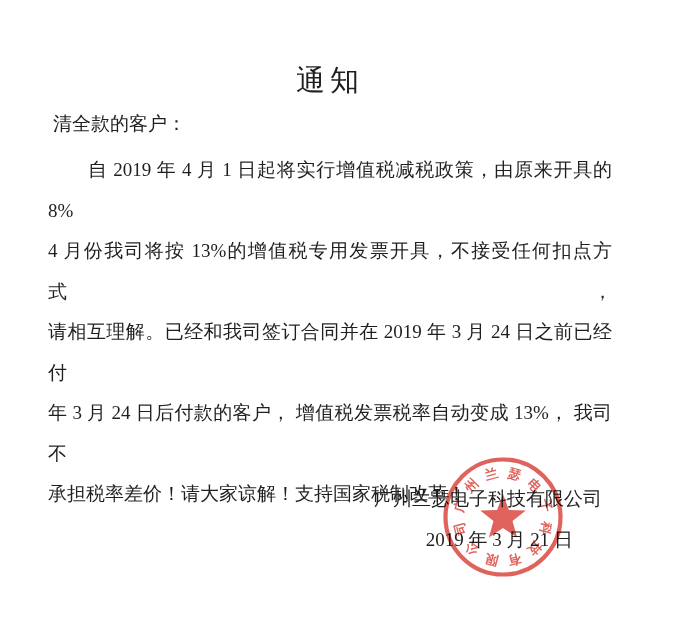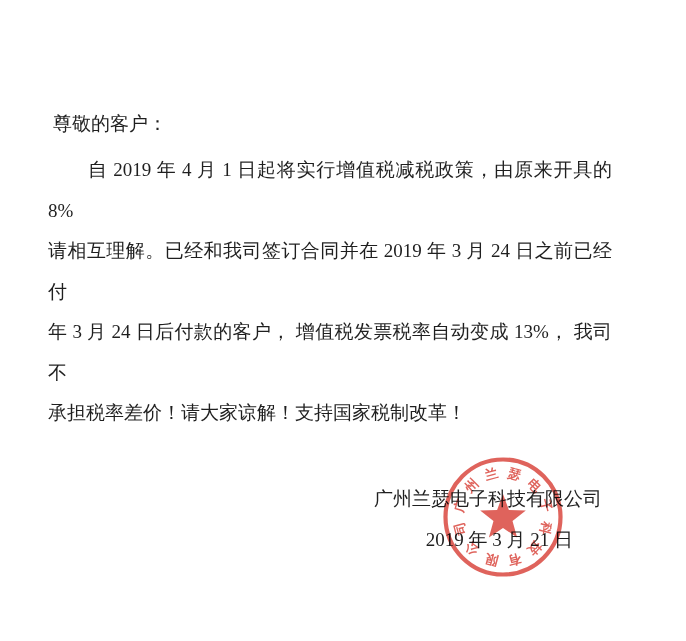--- a/index.html
+++ b/index.html
@@ -48,25 +48,27 @@
   .seal text {
     font-size:13px; font-weight:bold; fill:var(--seal-color);
     font-family:"Liberation Serif","DejaVu Serif",serif;
   }
 </style>
 </head>
 <body>
 
 <div class="page">
 
+  <h1 class="title">通知</h1>
 
-  <div class="salutation">尊敬的客户：</div>
+  <div class="salutation">清全款的客户：</div>
 
   <div class="body" id="body-lines">
       <div class="line indent">自 2019 年 4 月 1 日起将实行增值税减税政策，由原来开具的 8%</div>
+      <div class="line">4 月份我司将按 13%的增值税专用发票开具，不接受任何扣点方式，</div>
       <div class="line">请相互理解。已经和我司签订合同并在 2019 年 3 月 24 日之前已经付</div>
       <div class="line">年 3 月 24 日后付款的客户， 增值税发票税率自动变成 13%， 我司不</div>
       <div class="line last">承担税率差价！请大家谅解！支持国家税制改革！</div>
     </div>
 
   <div class="signature">广州兰瑟电子科技有限公司</div>
 
   <div class="date">2019 年 3 月 21 日</div>
 
   <svg class="seal" viewBox="0 0 140 140" aria-hidden="true">

